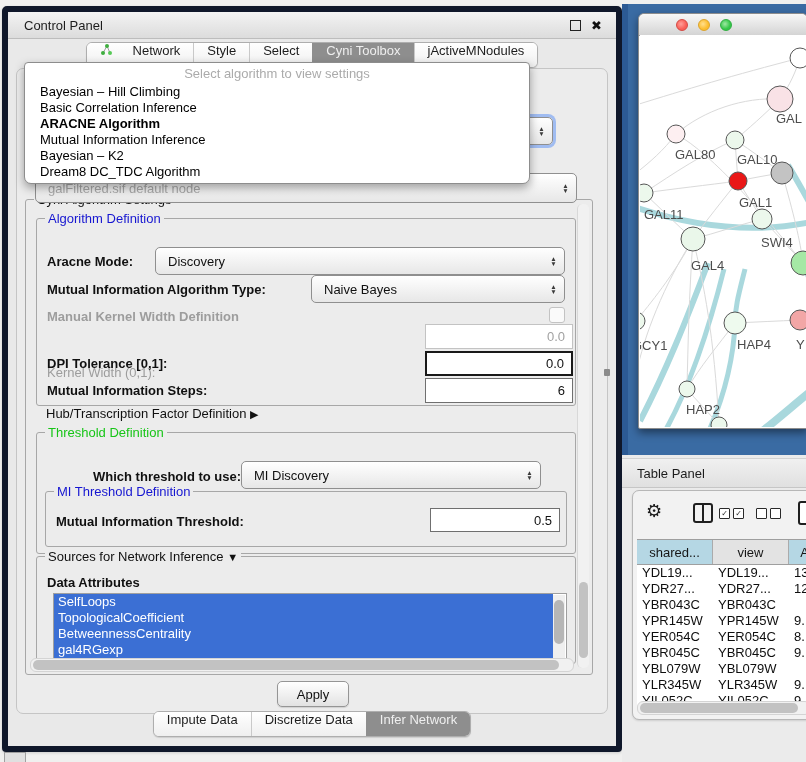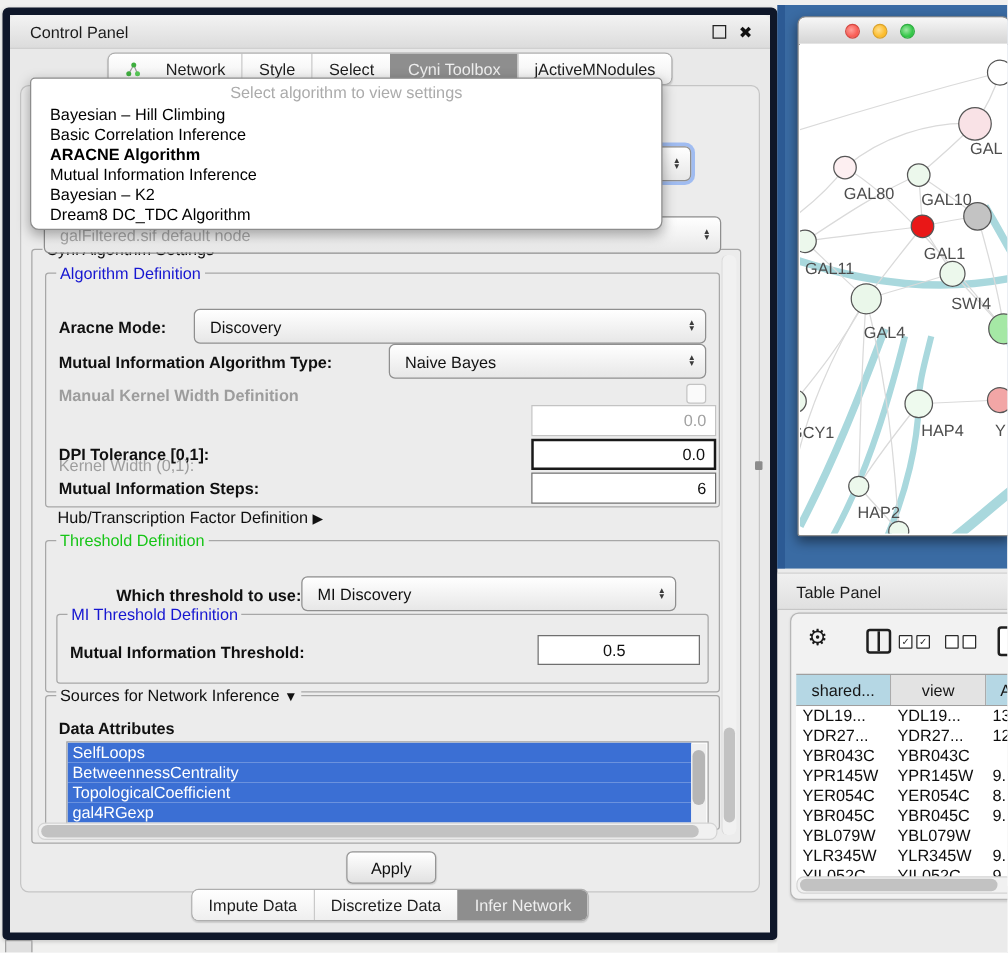--- a/index.html
+++ b/index.html
@@ -15,21 +15,21 @@
   .wbtns{position:absolute;right:14px;top:0;height:26px;display:flex;align-items:center;gap:10px;}
   .float-ic{width:9px;height:9px;border:1.5px solid #222;background:transparent;}
   .close-ic{font-size:13px;font-weight:bold;color:#111;line-height:13px;}
 
   
   .tabrow{position:absolute;left:0;right:0;display:flex;justify-content:center;}
   .tabrow.top{top:30px;}
   .tabrow.bottom{top:699px;}
   .tabset{display:flex;background:#fdfdfd;border:1px solid #aeaeae;border-radius:6px;overflow:hidden;
           box-shadow:0 1px 1px rgba(0,0,0,.12);}
-  .tab{font-size:13px;color:#1d1d1d;padding:0 13px;height:24px;display:flex;align-items:center;gap:20px;
+  .tab{font-size:13px;color:#1d1d1d;padding:0 13px;height:24px;display:flex;align-items:flex-start;gap:20px;
        border-left:1px solid #c9c9c9;background:linear-gradient(#ffffff,#efefef);white-space:nowrap;}
   .tab:first-child{border-left:none;}
   .tab.sel{background:#8e8e8e;color:#efefef;border-left-color:#8e8e8e;}
 
   
   .bodyp{position:absolute;left:8px;top:56px;width:590px;height:644px;background:#ececec;
         border:1px solid #c5c5c5;border-radius:7px;}
 
   
   .popup{position:absolute;left:16px;top:50px;width:504px;height:120px;background:#fff;z-index:30;
@@ -217,39 +217,39 @@
 
           <span class="lb b" style="left:56px;top:36px;">Which threshold to use:</span>
           <div class="combo" style="left:204px;top:28px;width:298px;height:26px;">
             <span class="val">MI Discovery</span>
             <span class="stp">▲<br>▼</span>
           </div>
 
           <div class="grp" style="left:8px;top:58px;width:520px;height:54px;">
             <span class="gt blue">MI Threshold Definition</span>
             <span class="lb b" style="left:10px;top:22px;">Mutual Information Threshold:</span>
-            <div class="field" style="left:384px;top:16px;width:130px;height:24px;justify-content:center;">
+            <div class="field" style="left:384px;top:16px;width:130px;height:24px;">
               <span>0.5</span>
             </div>
           </div>
         </div>
 
         <div class="grp" style="left:10px;top:356px;width:538px;height:106px;">
           <span class="gt">
             <span>Sources for Network Inference</span>
             <span class="arrow"> ▼</span>
           </span>
           <span class="lb b" style="left:10px;top:18px;">Data Attributes</span>
           <div class="listbox" style="left:16px;top:36px;width:512px;height:66px;" id="attr-list">
             <div class="list-vs">
                 <div class="thumb"></div>
               </div>
           <div class="li">SelfLoops</div>
+              <div class="li">TopologicalCoefficient</div>
               <div class="li">BetweennessCentrality</div>
-              <div class="li">TopologicalCoefficient</div>
               <div class="li">gal4RGexp</div>
             </div>
         </div>
 
         <div class="vscroll" style="right:3px;top:4px;bottom:6px;">
           <div class="thumb" style="top:378px;height:76px;"></div>
         </div>
         <div class="hscroll" style="left:4px;right:18px;top:458px;">
           <div class="thumb" style="left:2px;width:526px;"></div>
         </div>

